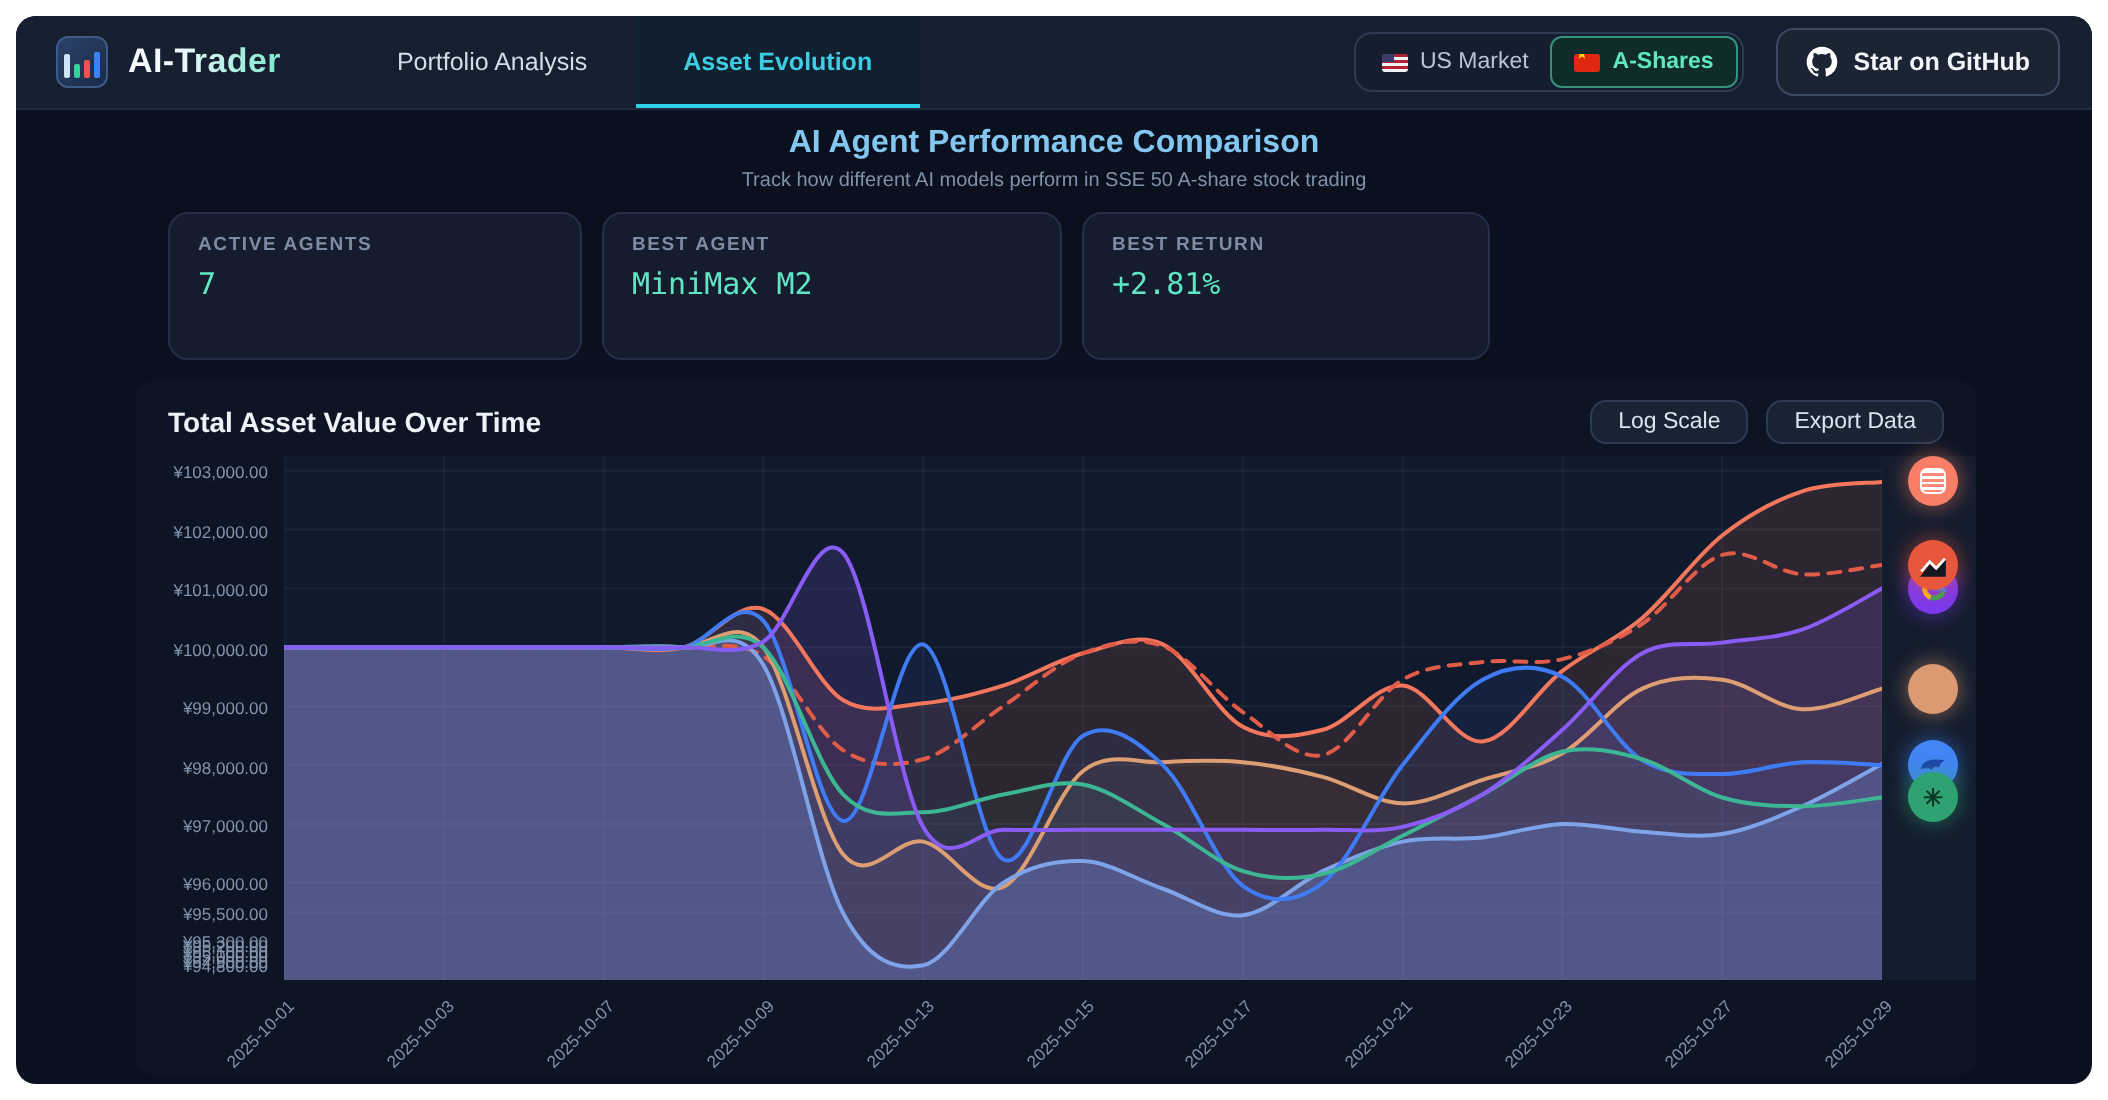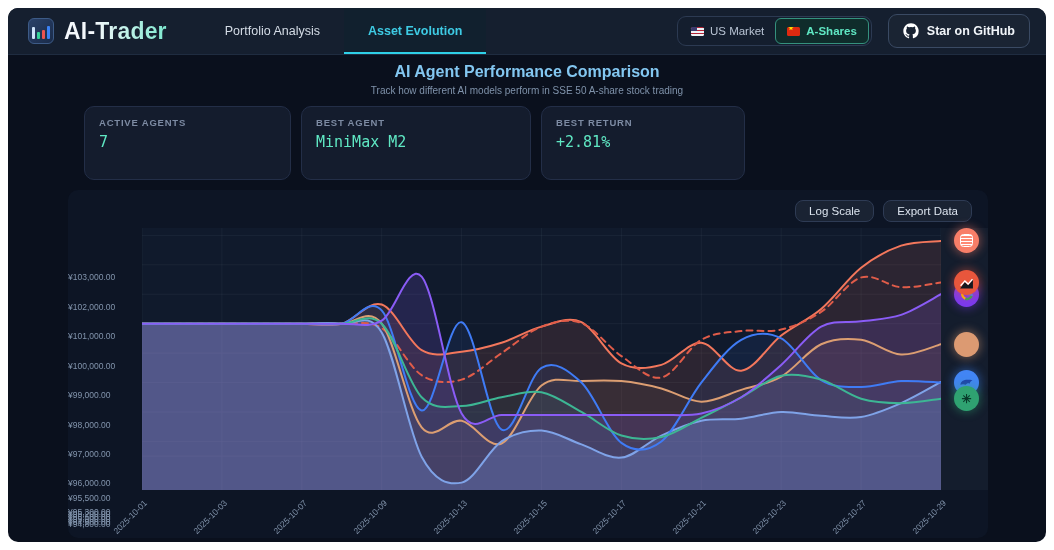--- a/index.html
+++ b/index.html
@@ -8,21 +8,21 @@
 
   
   .topbar{height:46px;background:#151f2f;border-bottom:1px solid #1f2c40;display:flex;align-items:stretch;}
   .brand{display:flex;align-items:center;padding-left:20px;}
   .logo-box{width:26px;height:26px;border-radius:6px;background:linear-gradient(135deg,#2a4169,#1a2b49);border:1px solid #3d5b87;display:flex;align-items:flex-end;justify-content:center;gap:2px;padding-bottom:4px;box-sizing:border-box;}
   .logo-box i{display:block;width:3px;border-radius:1px;}
   .logo-box i.b1{height:12px;background:#cfe3fa;}
   .logo-box i.b2{height:7px;background:#34d399;}
   .logo-box i.b3{height:9px;background:#ef5350;}
   .logo-box i.b4{height:13px;background:#3b82f6;}
-  .app-title{margin-left:10px;font-size:23px;font-weight:bold;letter-spacing:.2px;background:linear-gradient(90deg,#f4f8fc 30%,#7de8cf);-webkit-background-clip:text;background-clip:text;color:transparent;}
+  .app-title{margin-left:10px;font-size:17px;font-weight:bold;letter-spacing:.2px;background:linear-gradient(90deg,#f4f8fc 30%,#7de8cf);-webkit-background-clip:text;background-clip:text;color:transparent;}
   .tabs{display:flex;margin-left:34px;}
   .tab{display:flex;align-items:center;padding:0 24px;font-size:12.5px;color:#d4dce6;position:relative;cursor:pointer;}
   .tab.active{background:#11202e;color:#3ecbe4;font-weight:bold;}
   .tab.active .underline{position:absolute;left:0;bottom:0;width:100%;height:2px;background:#2fd0e8;}
   .spacer{flex:1;}
   .market-toggle{align-self:center;display:flex;align-items:center;height:30px;background:#141e2e;border:1px solid #2c3a52;border-radius:9px;padding:2px;margin-right:16px;box-sizing:border-box;}
   .mseg{display:flex;align-items:center;gap:6px;height:24px;padding:0 11px;border-radius:6px;font-size:11.5px;color:#b9c4d4;cursor:pointer;white-space:nowrap;}
   .mseg.active{background:#0f2c2b;border:1px solid #35917e;color:#5fe7c3;font-weight:bold;}
   .flag{display:inline-block;width:13px;height:9px;border-radius:1.5px;position:relative;overflow:hidden;}
   .flag.us{background:repeating-linear-gradient(180deg,#b22234 0 1.5px,#eef1f5 1.5px 3px);}
@@ -50,21 +50,21 @@
   
   .chart-card{position:relative;margin:10px 58px 0 60px;width:920px;height:348px;background:#0d1525;border-radius:10px;box-sizing:border-box;padding-top:8px;}
   .chart-head{display:flex;align-items:center;height:26px;padding:0 16px;}
   .chart-title{font-size:14px;font-weight:bold;color:#eef2f7;}
   .chart-btns{margin-left:auto;display:flex;gap:9px;}
   .cbtn{background:#1a2333;border:1px solid #2e3b54;border-radius:8px;color:#dbe3ee;font-size:11.5px;padding:4px 13px;font-family:"Liberation Sans",sans-serif;cursor:pointer;}
   .chart-body{position:relative;height:306px;margin-top:2px;}
   .plot{position:absolute;left:74px;top:2px;width:799px;height:262px;background:#101a2c;}
   .gutter{position:absolute;left:873px;top:2px;width:47px;height:262px;background:rgba(190,205,235,0.045);}
   .ylabels{position:absolute;left:0;top:2px;width:70px;height:262px;}
-  .ylabel{position:absolute;right:4px;width:66px;font-size:8.5px;color:#8294ac;white-space:nowrap;margin-top:41px;}
+  .ylabel{position:absolute;right:4px;width:66px;text-align:right;font-size:8.5px;color:#8294ac;white-space:nowrap;}
   .xlabel{position:absolute;width:60px;text-align:right;font-size:8.5px;color:#8294ac;transform:rotate(-45deg);transform-origin:100% 0;white-space:nowrap;}
   .agent-icon{position:absolute;width:25px;height:25px;border-radius:50%;display:flex;align-items:center;justify-content:center;}
   .mx-glyph{display:block;width:13px;height:13px;border-radius:3.5px;box-sizing:border-box;border:1.5px solid #fff;background:repeating-linear-gradient(180deg,#ffffff 0 1.4px,#ff8a75 1.4px 2.9px);}
   .oa-glyph{font-size:12px;color:#083b2a;font-weight:bold;line-height:1;}
 </style>
 </head>
 <body>
 
 <div class="app">
 
@@ -124,20 +124,21 @@
         <div class="card-value">MiniMax M2</div>
       </div>
       <div class="card">
         <div class="card-label">BEST RETURN</div>
         <div class="card-value">+2.81%</div>
       </div>
     </div>
 
     <section class="chart-card">
       <div class="chart-head">
+        <span class="chart-title">Total Asset Value Over Time</span>
         <div class="chart-btns">
           <button class="cbtn">Log Scale</button>
           <button class="cbtn">Export Data</button>
         </div>
       </div>
       <div class="chart-body">
         <div class="ylabels" id="ylabels">
             <div class="ylabel" style="top: 3.35955px;">¥103,000.00</div>
             <div class="ylabel" style="top: 32.7978px;">¥102,000.00</div>
             <div class="ylabel" style="top: 62.236px;">¥101,000.00</div>

